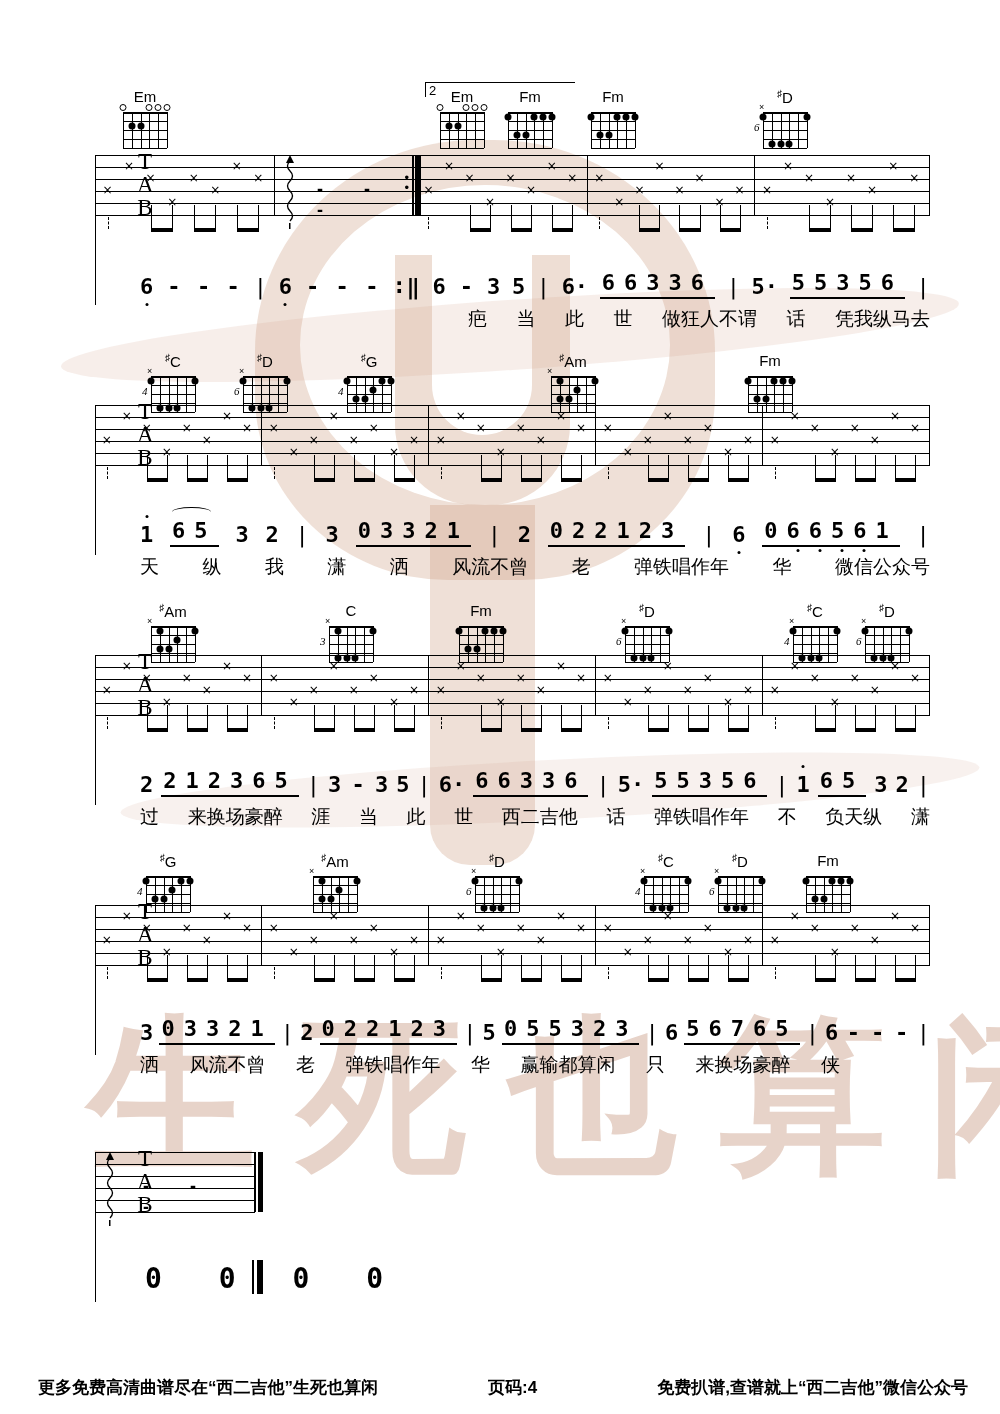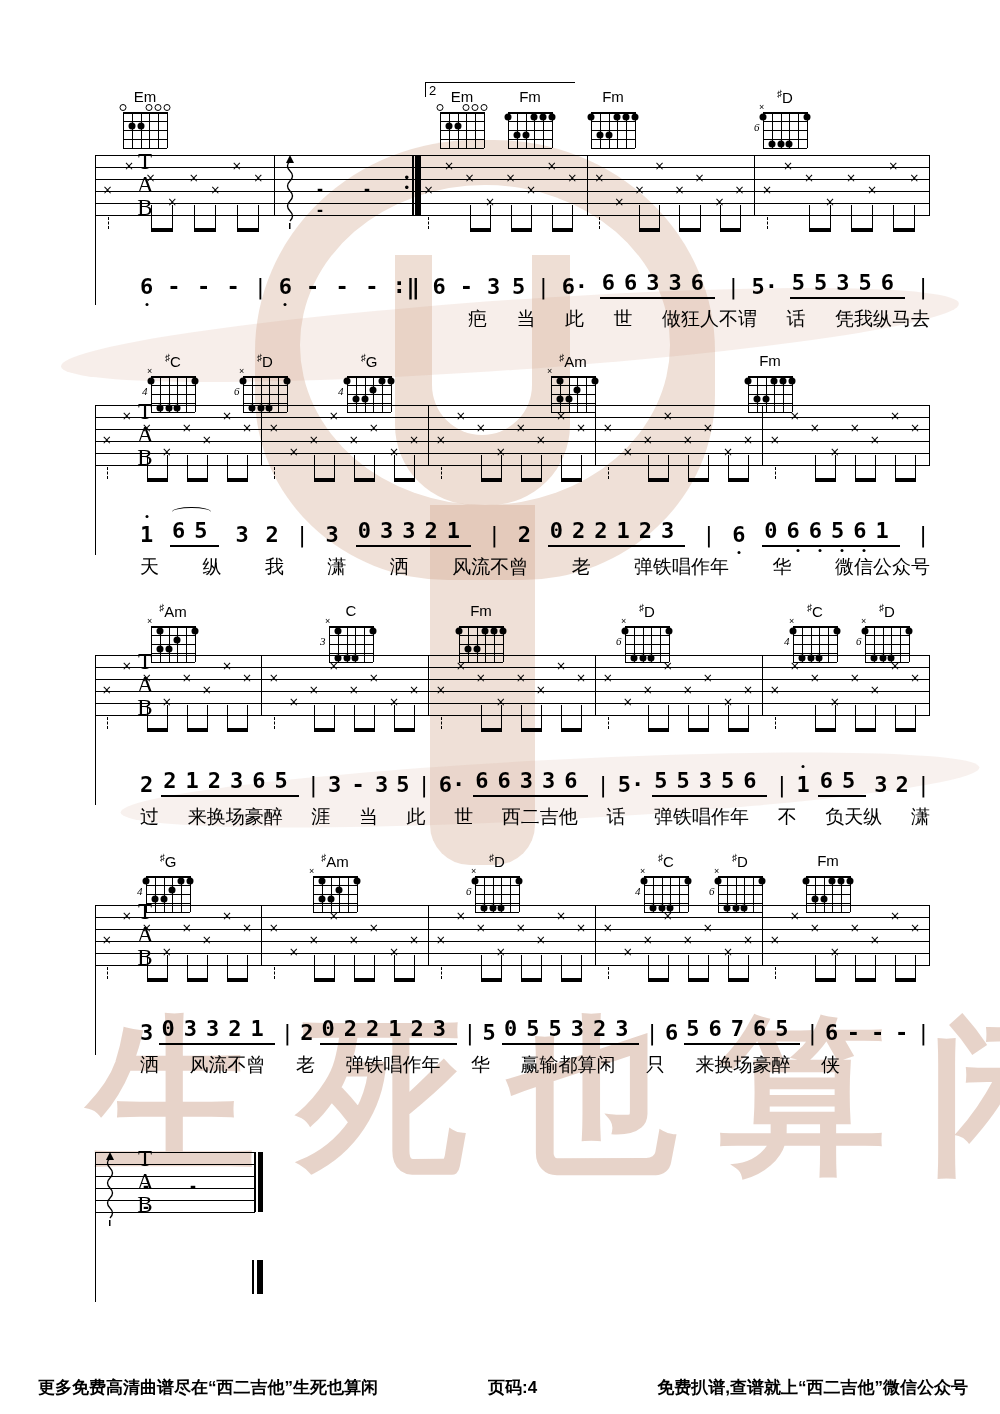--- a/index.html
+++ b/index.html
@@ -1195,20 +1195,21 @@
           <div class="arp" style="left: 8px;"><svg width="14" height="78">
               <path d="M7 70 q5 -5 0 -10 q-5 -5 0 -10 q5 -5 0 -10 q-5 -5 0 -10 q5 -5 0 -10 q-5 -5 0 -10" fill="none" stroke="#000" stroke-width="1.3"></path>
               <path d="M7 4 l-4 8 h8 z" fill="#000"></path>
               <rect x="6" y="72" width="1.5" height="6" fill="#000"></rect>
             </svg></div>
           <div class="restdash" style="left: 30%;">-  -  -</div>
         </div>
       </div>
     </div>
 
+  <div class="zeros">0 0 0 0</div>
   <div class="final-thin" style="left:252px;top:1260px;"></div>
   <div class="final-thick" style="left:257px;top:1260px;"></div>
 
   <div class="footer">
     <span class="f-left">更多免费高清曲谱尽在“西二吉他”生死也算闲</span>
     <span class="f-center">页码:4</span>
     <span class="f-right">免费扒谱,查谱就上“西二吉他”微信公众号</span>
   </div>
 </div>
 

